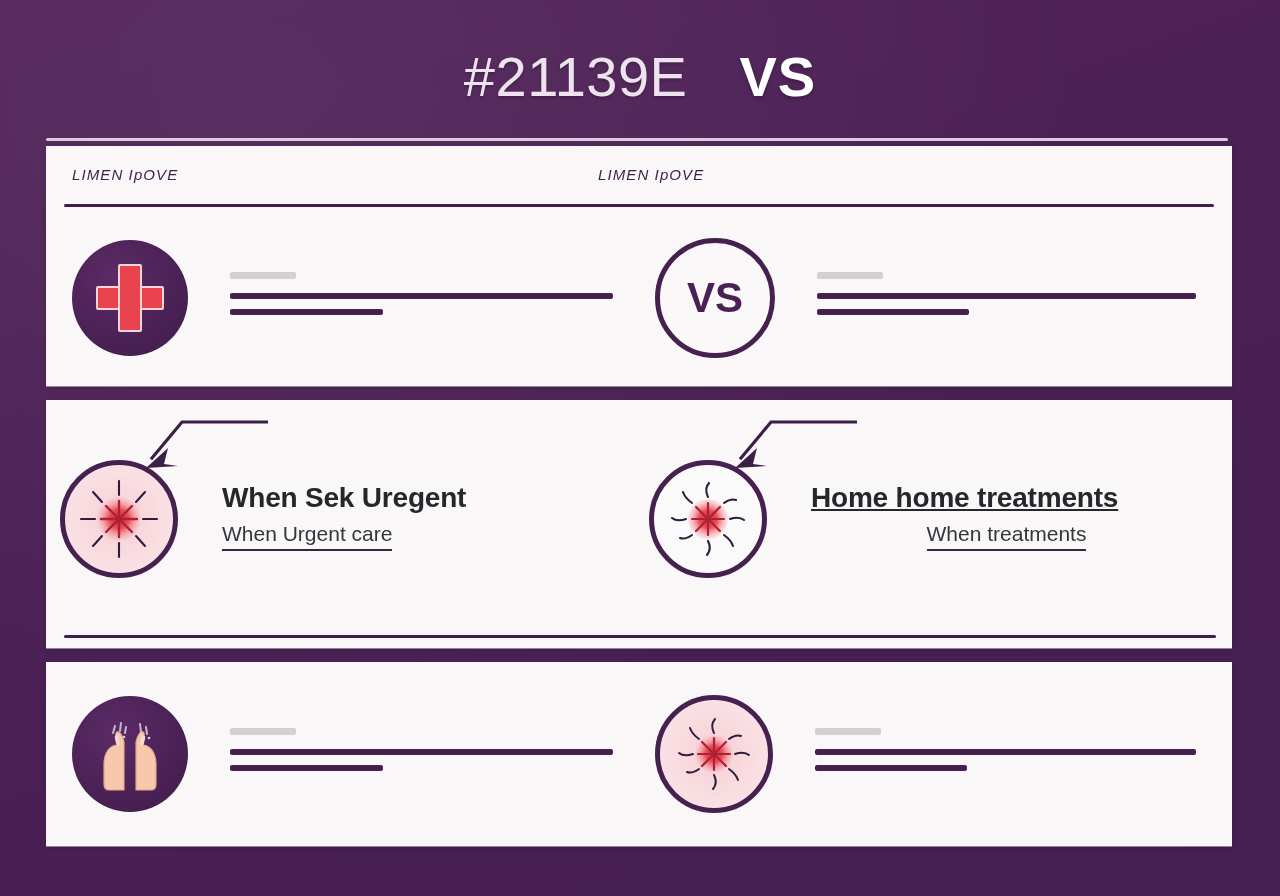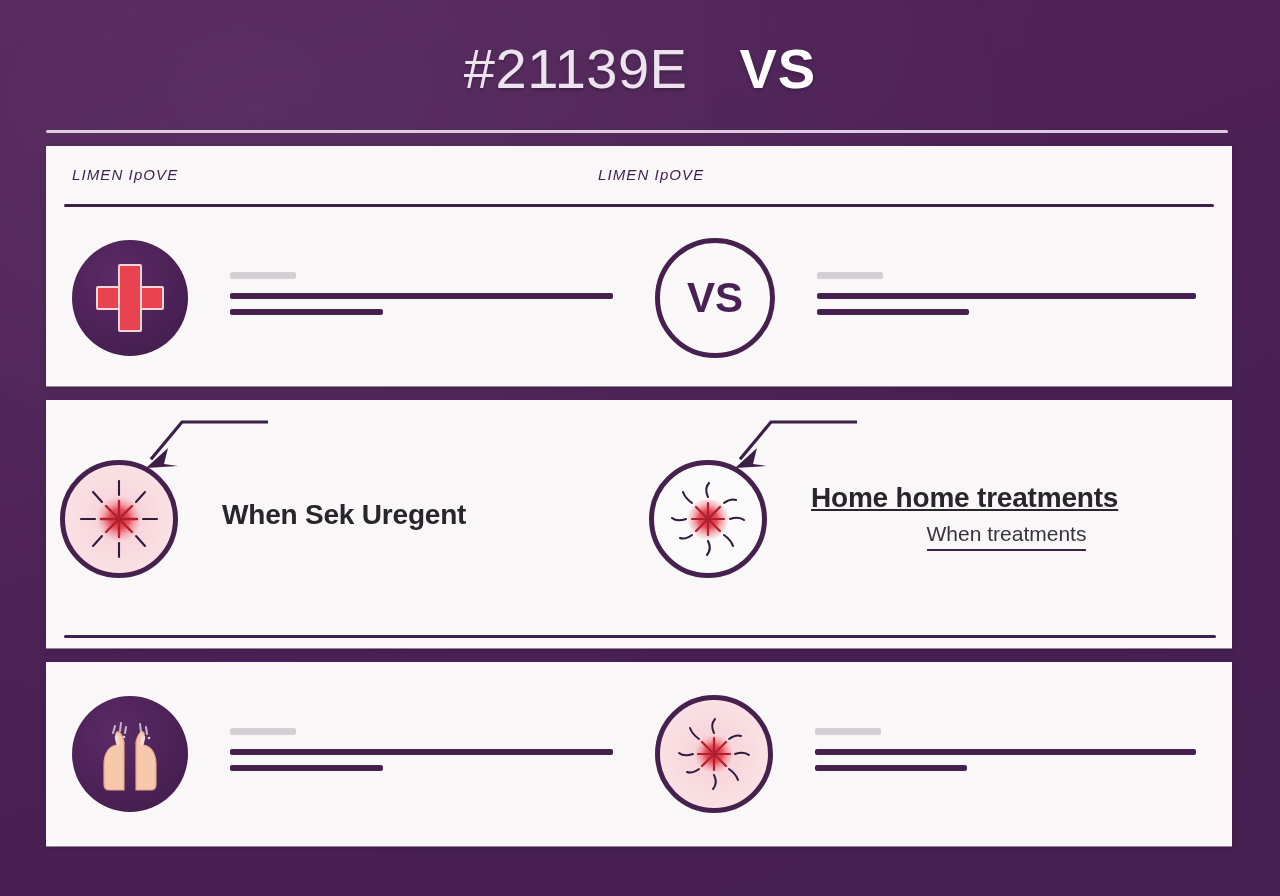--- a/index.html
+++ b/index.html
@@ -20,21 +20,21 @@
     inset: 0;
     background:
       radial-gradient(ellipse at 20% 12%, rgba(255,255,255,0.055), rgba(255,255,255,0) 58%),
       linear-gradient(160deg, #522459 0%, #4b2055 45%, #462052 100%);
   }
 
   
   .header {
     position: absolute;
     left: 0;
-    top: 8px;
+    top: 16px;
     width: 1280px;
     height: 126px;
   }
   .header-row {
     position: absolute;
     left: 0;
     top: 28px;
     width: 1280px;
     display: flex;
     justify-content: center;
@@ -342,20 +342,23 @@
               </svg>
             </div>
             <svg class="pointer" viewBox="0 0 130 72">
               <path d="M132 14 L44 14 L14 50" stroke="#3c1f46" stroke-width="3.2" fill="none" stroke-linecap="square"></path>
               <path d="M8 60 L30 40 L26 56 L40 58 Z" fill="#3c1f46"></path>
             </svg>
           </div>
 
           <div class="textblock">
             <div class="t-title">When Sek Uregent</div>
+            <div class="t-sub-wrap">
+              <span class="t-sub">When Urgent care</span>
+            </div>
           </div>
         </div>
 
         <div class="half" style="padding-left:6px;">
           <div class="icon-wrap">
             <div class="circle circle-germ-white">
               <svg width="92" height="92" viewBox="0 0 92 92">
                 <defs>
                   <radialGradient id="gp2" cx="50%" cy="50%" r="50%">
                     <stop offset="0%" stop-color="#cc2233"></stop>

